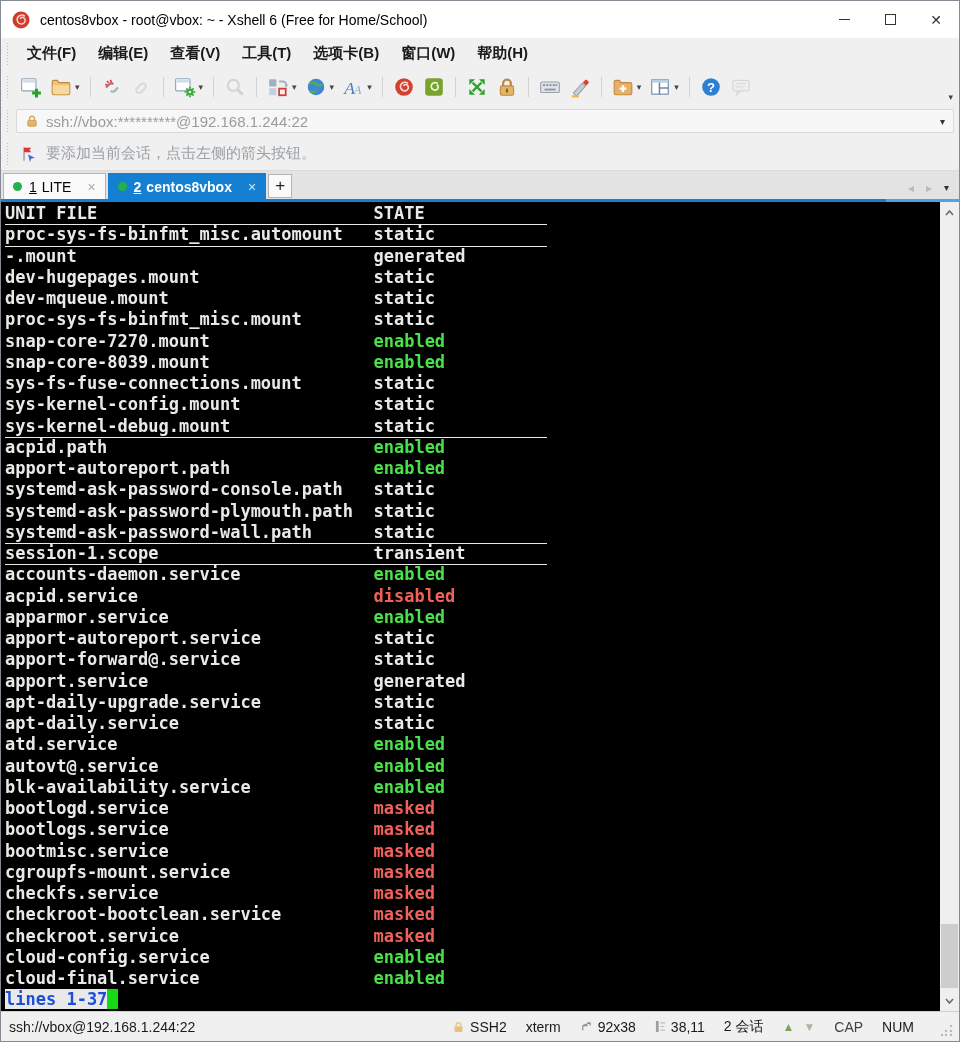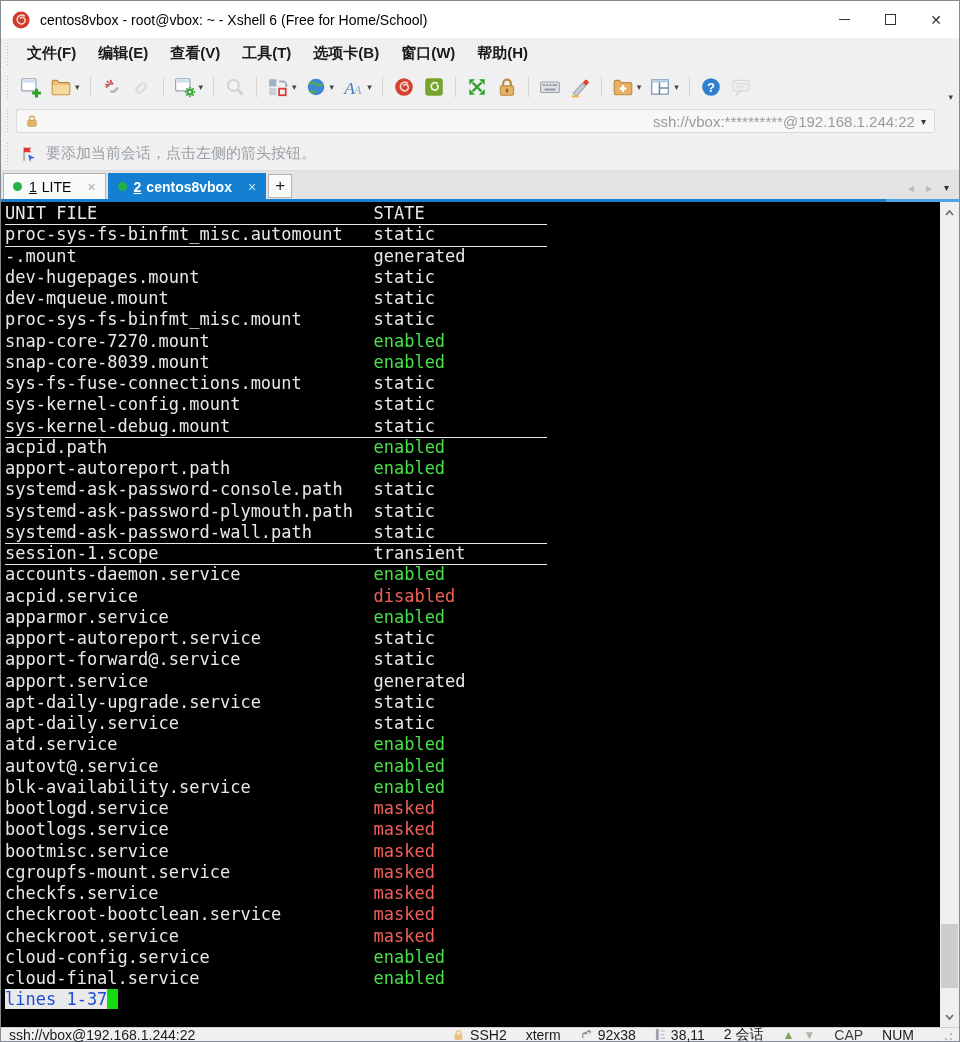--- a/index.html
+++ b/index.html
@@ -34,21 +34,21 @@
   .toolbar { height:36px; position:relative; }
   .tb-btn { height:28px; display:flex; align-items:center; padding:0 4px; border-radius:2px; }
   .tb-icon { width:22px; height:22px; display:block; }
   .tb-icon svg { width:22px; height:22px; display:block; }
   .tb-caret { font-size:9px; color:#444; margin-left:3px; }
   .tb-sep { width:1px; height:20px; background:#d2d2d2; margin:0 6px; }
   .tb-disabled { opacity:.42; filter:grayscale(.85); }
   .tb-overflow { position:absolute; right:6px; bottom:3px; font-size:9px; color:#444; }
 
   
-  .addressbar { height:32px; padding-right:24px;text-align:right; }
+  .addressbar { height:32px; padding-right:5px; }
   .addr-field { flex:1; height:24px; background:#f7f7f7; border:1px solid #d9d9d9;
     border-radius:2px; display:flex; align-items:center; padding:0 8px; }
   .addr-lock { width:14px; height:15px; margin-right:7px; flex:0 0 auto; }
   .addr-text { color:#9b9b9b; font-size:15px; flex:1; white-space:nowrap; overflow:hidden; }
   .addr-caret { font-size:10px; color:#333; margin-left:6px; }
 
   
   .infobar { height:34px; border-bottom:1px solid #dcdcdc; }
   .info-flag { width:18px; height:18px; margin-left:4px; }
   .info-text { color:#9aa0a6; font-size:15px; margin-left:8px; white-space:nowrap; }
@@ -71,42 +71,42 @@
   .tab-strip { position:absolute; left:0; right:0; bottom:0; height:3px;
     background:linear-gradient(to right, var(--accent) 0 885px, #4da3e8 885px); }
   .tab-nav { margin-left:auto; display:flex; align-items:center; gap:12px;
     padding-right:10px; margin-bottom:8px; }
   .tab-nav .arrow { color:#b9b9b9; font-size:12px; line-height:1; }
   .tab-nav .menu-caret { color:#333; font-size:10px; line-height:1; }
 
   
   .term-area { flex:1 1 auto; display:flex; background:#000; min-height:0; }
   .term-screen { flex:1; padding:1px 0 0 4px; overflow:hidden;
-    font-family:"DejaVu Sans Mono", monospace; font-weight:normal; font-size:17px;
+    font-family:"DejaVu Sans Mono", monospace; font-weight:bold; font-size:17px;
     line-height:21.25px; color:var(--fg); white-space:pre; }
   .trow { height:21.25px; }
   .line { display:inline-block; width:53ch; }
   .line.u { box-shadow:0 1px 0 var(--fg); }
   .ucol { display:inline-block; width:36ch; }
   .st-green { color:var(--tgreen); }
   .st-red { color:var(--tred); }
   .st-white { color:var(--fg); }
   .pager { background:var(--fg); color:#1d4ed8; }
   .cursor { display:inline-block; width:1ch; height:20px; background:var(--tcursor);
     vertical-align:text-bottom; }
 
   
   .term-scroll { width:19px; background:#efefef; position:relative; flex:0 0 auto; }
   .sb-btn { position:absolute; left:0; width:19px; height:17px; display:flex;
     align-items:center; justify-content:center; }
   .sb-up { top:2px; } .sb-down { bottom:2px; }
   .sb-thumb { position:absolute; left:1px; width:17px; top:722px; height:64px; background:#cdcdcd; }
 
   
-  .statusbar { height:14px; background:#f0f0f0; border-top:1px solid #cfcfcf;
+  .statusbar { height:30px; background:#f0f0f0; border-top:1px solid #cfcfcf;
     display:flex; align-items:center; font-size:14px; color:#1a1a1a;
     padding:0 2px 0 8px; flex:0 0 auto; }
   .sb-left { flex:1; white-space:nowrap; }
   .sb-right { display:flex; align-items:center; gap:19px; padding-right:4px; }
   .sb-item { display:flex; align-items:center; gap:5px; white-space:nowrap; }
   .sb-item svg { display:block; }
   .cap { color:#404040; }
   .arr-up { color:#7fa061; font-size:12px; }
   .arr-down { color:#a9b9a0; font-size:12px; margin-left:4px; }
   .grip-corner { width:12px; height:12px; margin-left:8px; align-self:flex-end;

